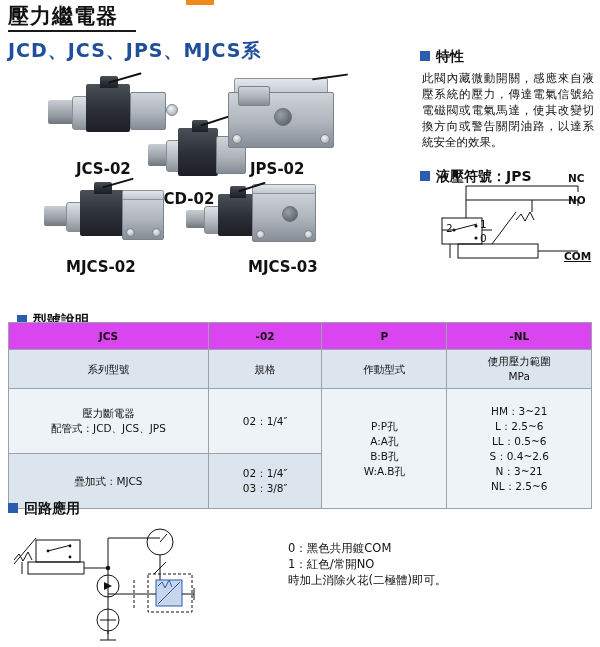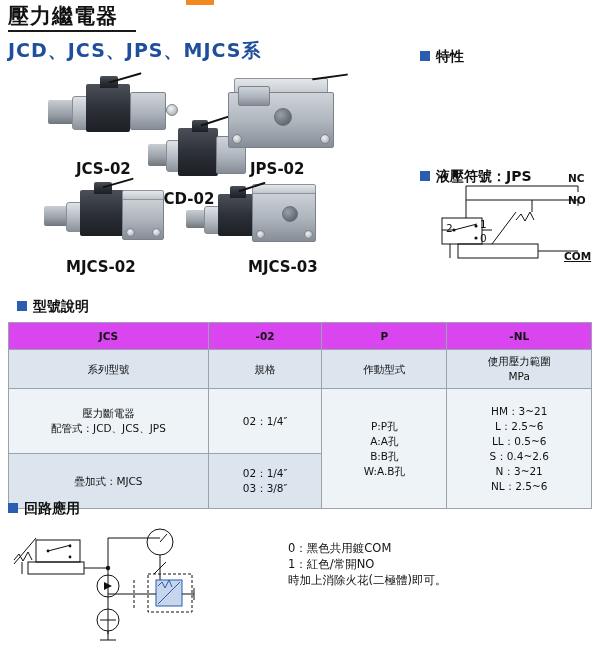--- a/index.html
+++ b/index.html
@@ -119,20 +119,21 @@
 
   <div class="top-marker"></div>
 
   <div class="main-title">壓力繼電器</div>
   <div class="title-rule"></div>
   <div class="series-title">JCD、JCS、JPS、MJCS系</div>
 
   <div class="sec-head" style="left:420px;top:48px;">
     <span class="sq"></span><span class="txt">特性</span>
   </div>
+  <div class="feature-text">此閥內藏微動開關，感應來自液壓系統的壓力，傳達電氣信號給電磁閥或電氣馬達，使其改變切換方向或警告關閉油路，以達系統安全的效果。</div>
 
   <div class="photos">
 
     <div class="solenoid" style="left:48px;top:14px;width:130px;height:70px;">
       <div class="sol-cap" style="left:0px;top:24px;width:26px;height:24px;"></div>
       <div class="cyl" style="left:24px;top:20px;width:16px;height:32px;"></div>
       <div class="sol-body" style="left:38px;top:8px;width:44px;height:48px;"></div>
       <div class="sol-body" style="left:52px;top:0px;width:18px;height:12px;border-radius:2px 2px 0 0;"></div>
       <div class="block-body" style="left:82px;top:16px;width:34px;height:36px;"></div>
       <div class="screw" style="left:118px;top:28px;width:10px;height:10px;"></div>
@@ -221,21 +222,21 @@
       <line x1="112" y1="22" x2="112" y2="34" stroke="#111" stroke-width="1"></line>
     </svg>
     <div class="sym-label" style="left:148px;top:-6px;">NC</div>
     <div class="sym-label" style="left:148px;top:16px;">NO</div>
     <div class="sym-label" style="left:144px;top:72px;text-decoration:underline;">COM</div>
     <div class="sym-label" style="left:26px;top:44px;font-weight:normal;">2</div>
     <div class="sym-label" style="left:60px;top:40px;font-weight:normal;">1</div>
     <div class="sym-label" style="left:60px;top:54px;font-weight:normal;">0</div>
   </div>
 
-  <div class="sec-head" style="left:8px;top:298px;padding-left:9px;">
+  <div class="sec-head" style="left:8px;top:312px;padding-left:9px;">
     <span class="sq"></span><span class="txt">型號說明</span>
   </div>
 
   <div class="table-wrap">
     <table class="model">
       <tbody>
           <tr class="r1">
         <td style="width:204px;">JCS</td>
         <td style="width:112px;">-02</td>
         <td style="width:124px;">P</td>

